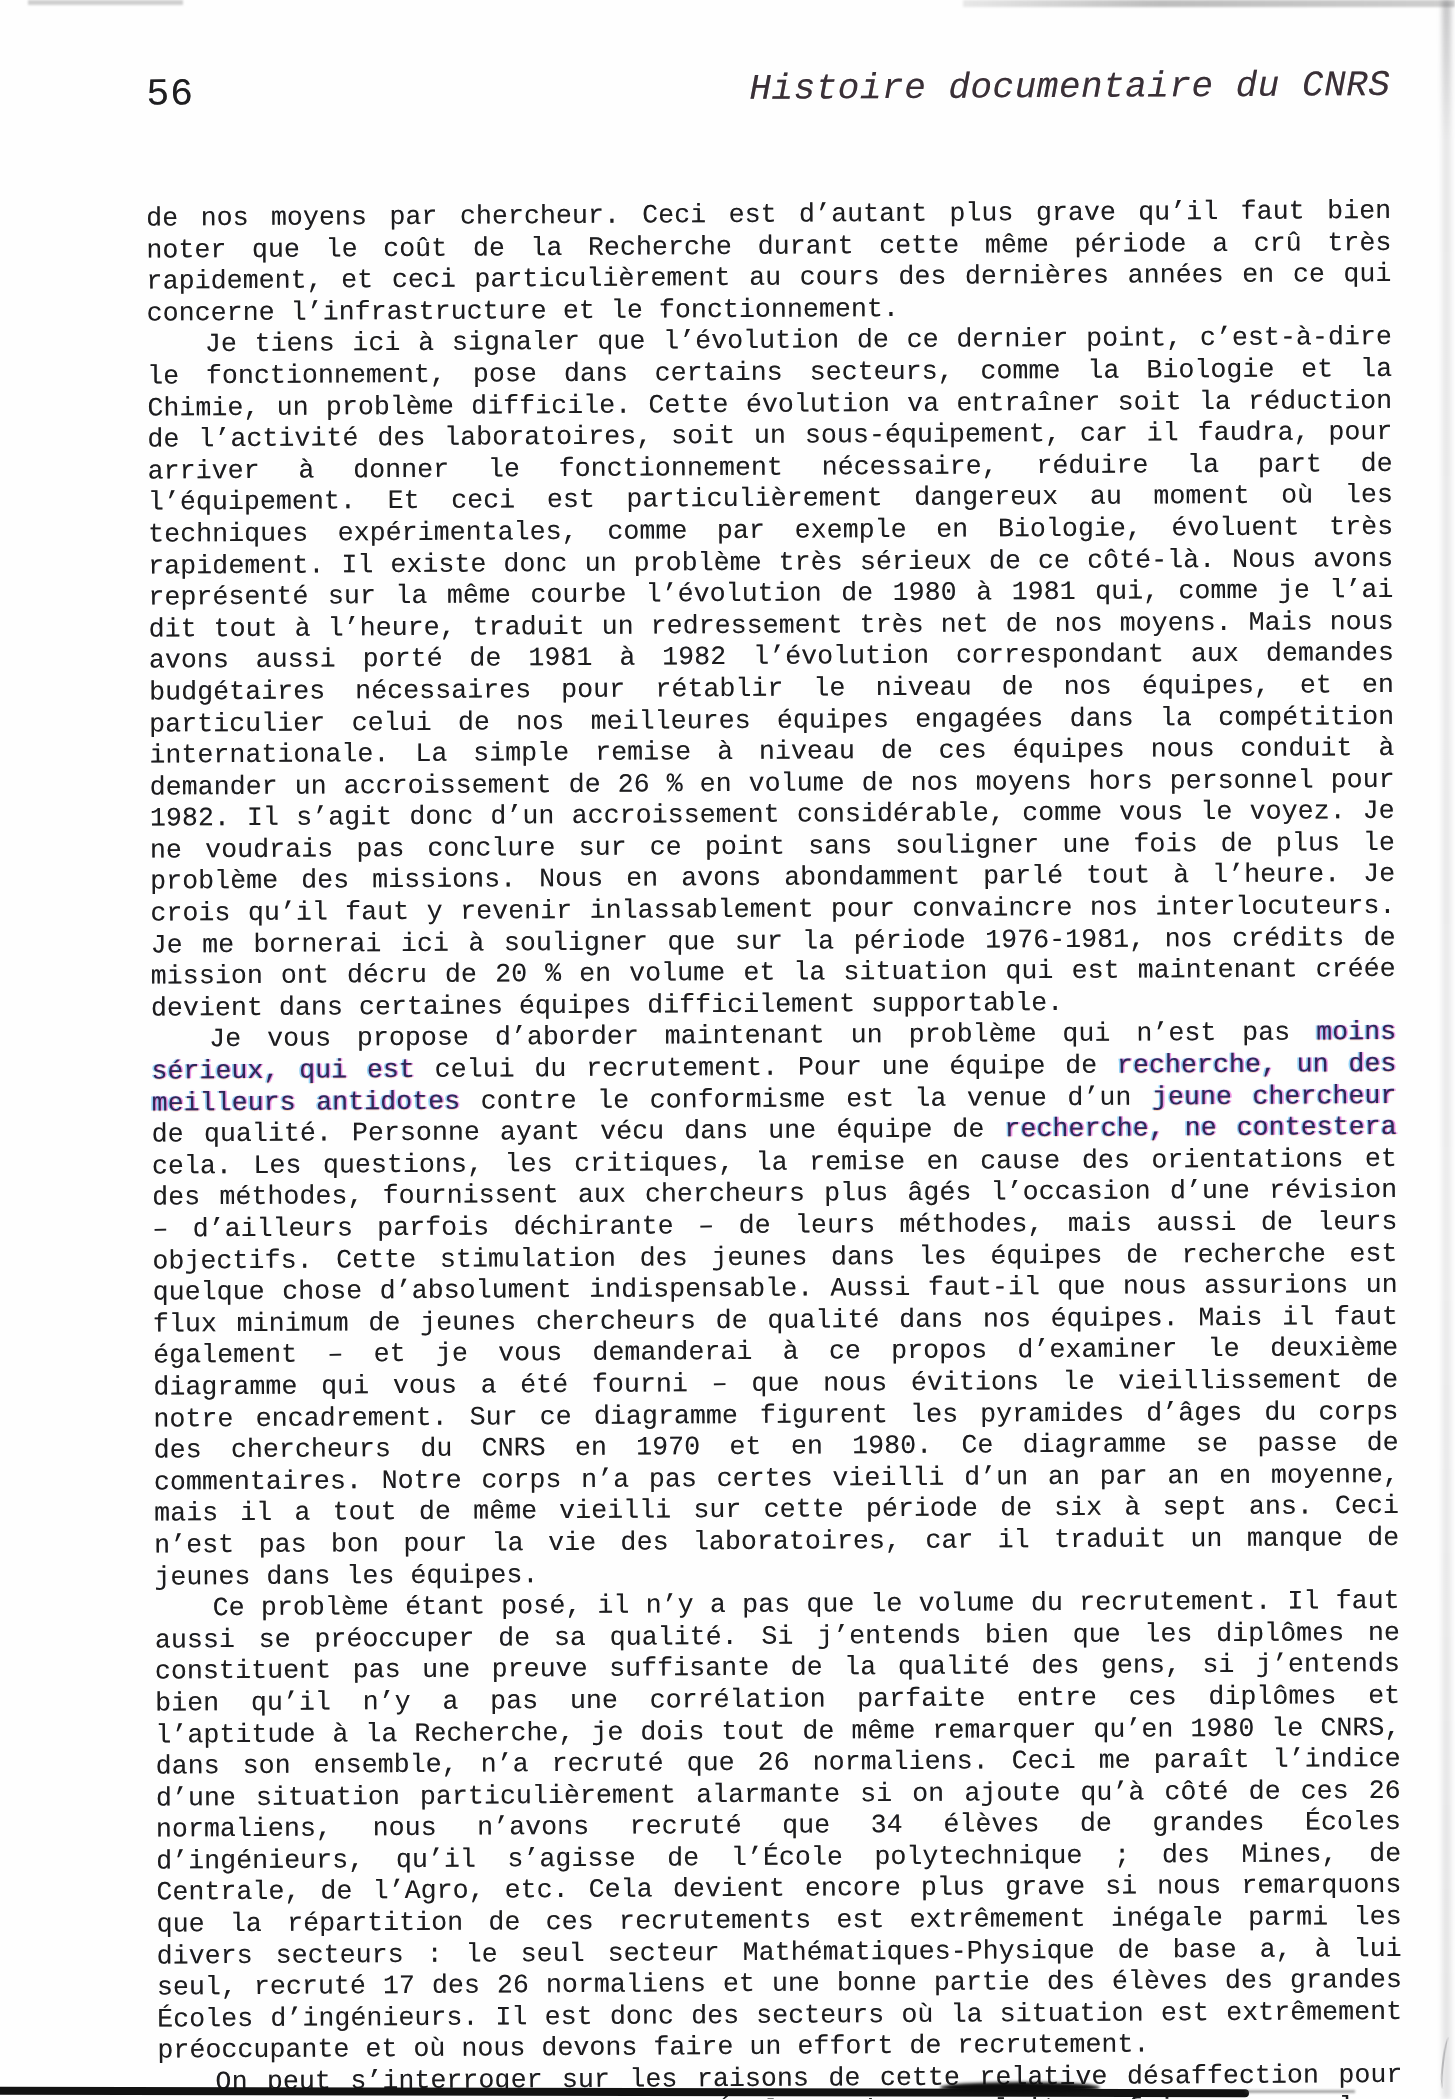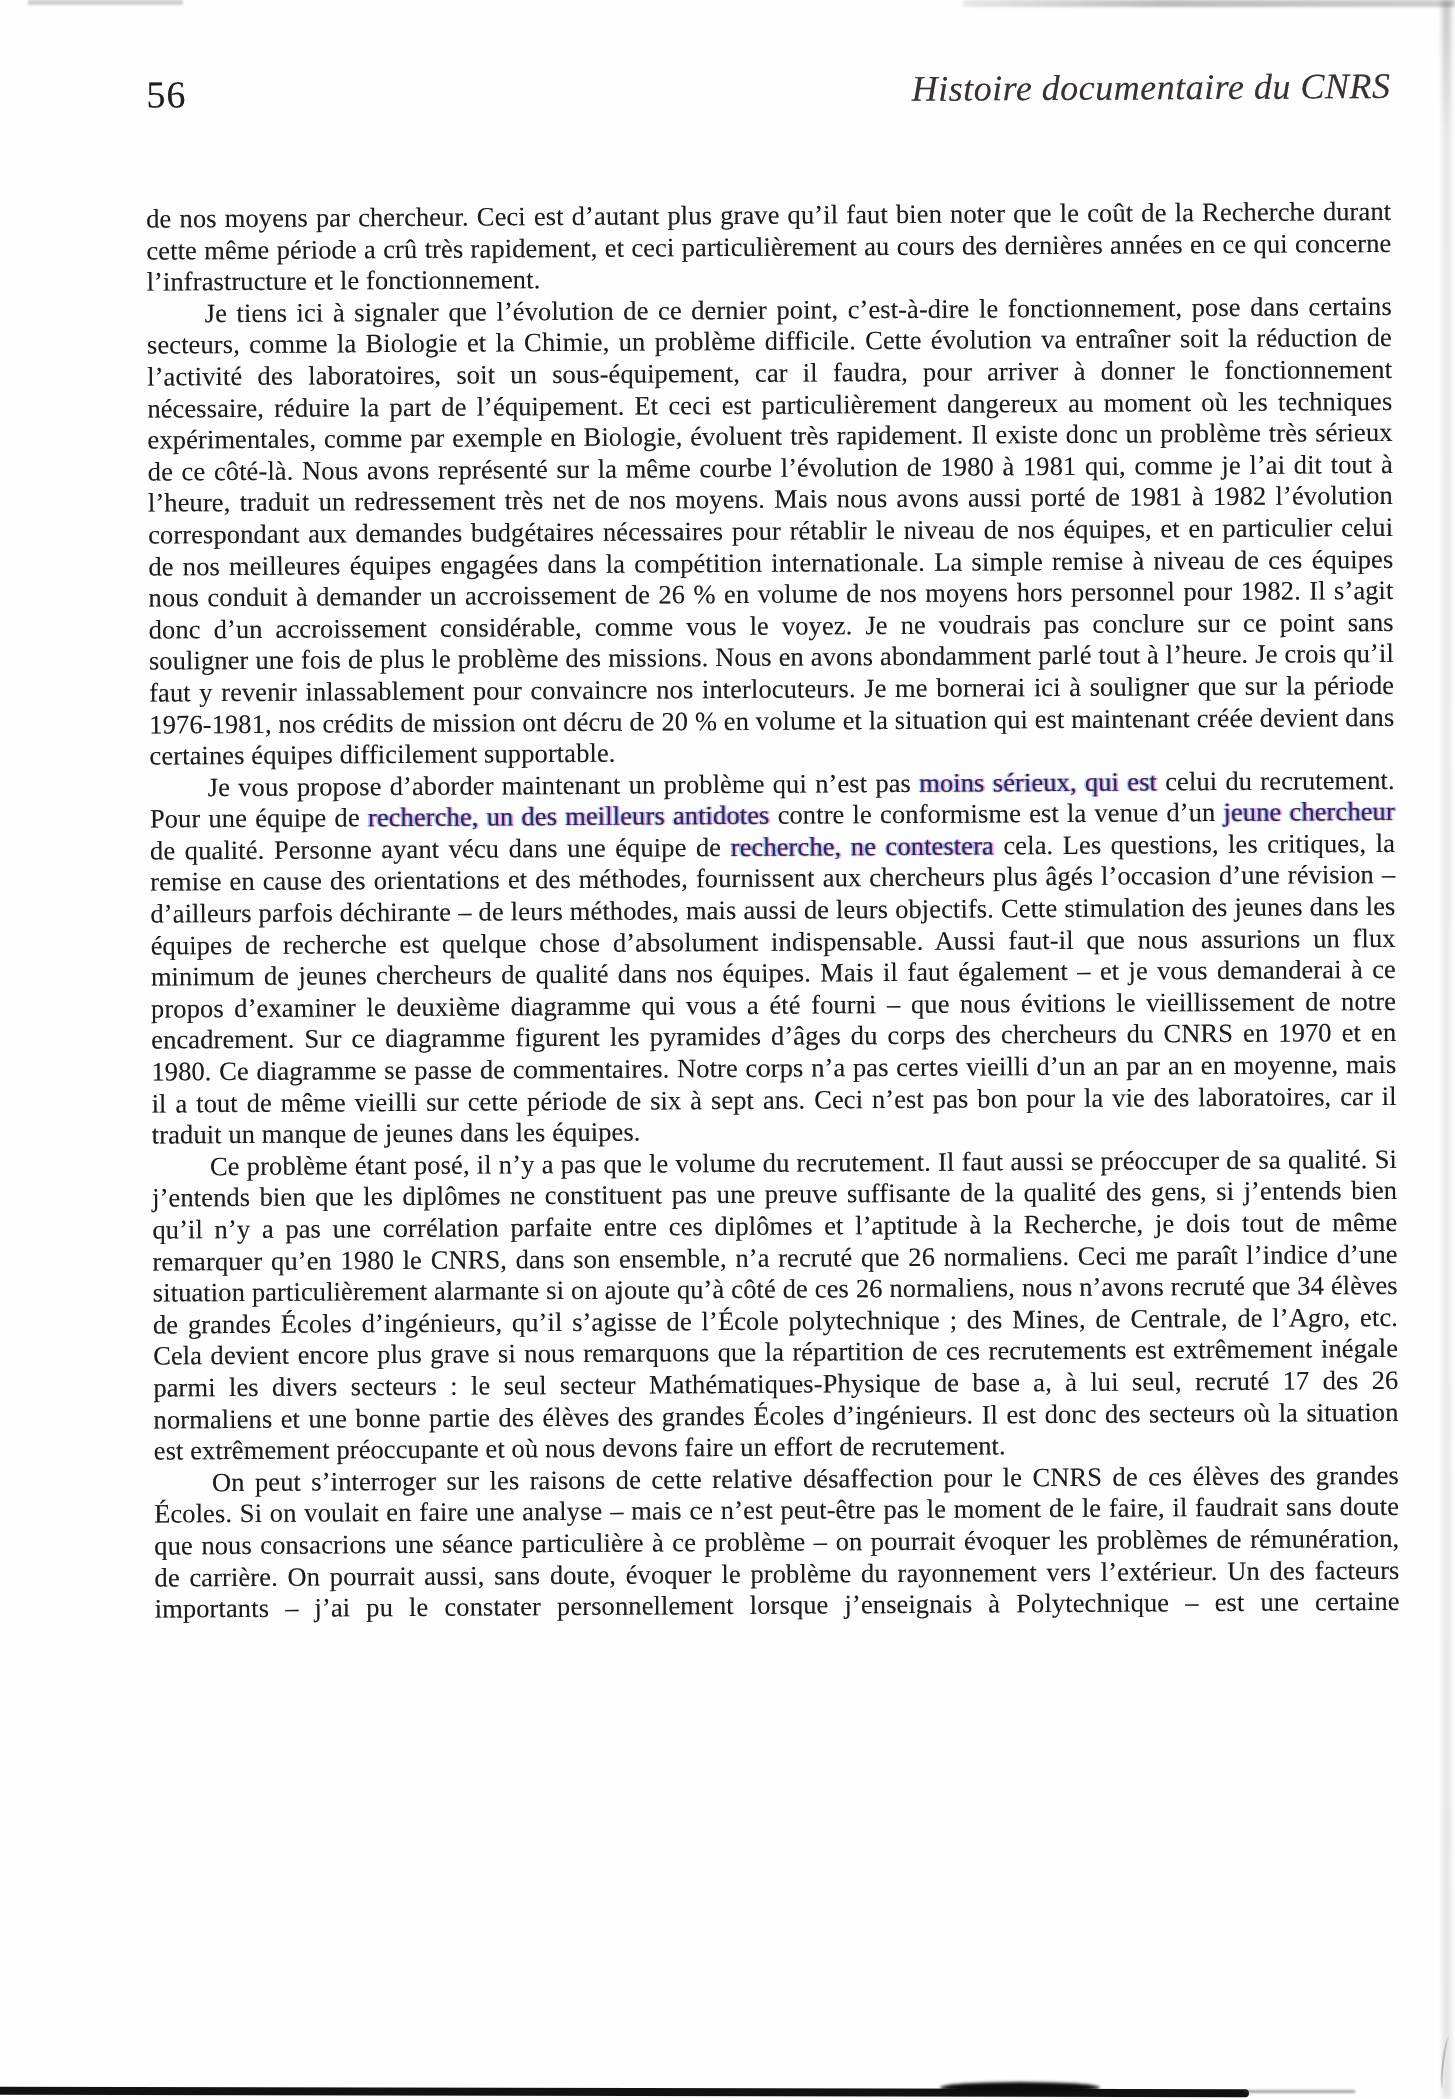--- a/index.html
+++ b/index.html
@@ -6,21 +6,21 @@
     margin: 0;
     padding: 0;
     background: #ffffff;
   }
   .sheet {
     position: relative;
     width: 1455px;
     height: 2099px;
     background: #fefefe;
     overflow: hidden;
-    font-family: Liberation Serif, serif;
+    font-family: Liberation Mono, monospace;
   }
   
   .content {
     position: absolute;
     left: 0; top: 0;
     width: 1455px;
     height: 2099px;
     transform: rotate(-0.35deg);
     transform-origin: 50% 40%;
   }

